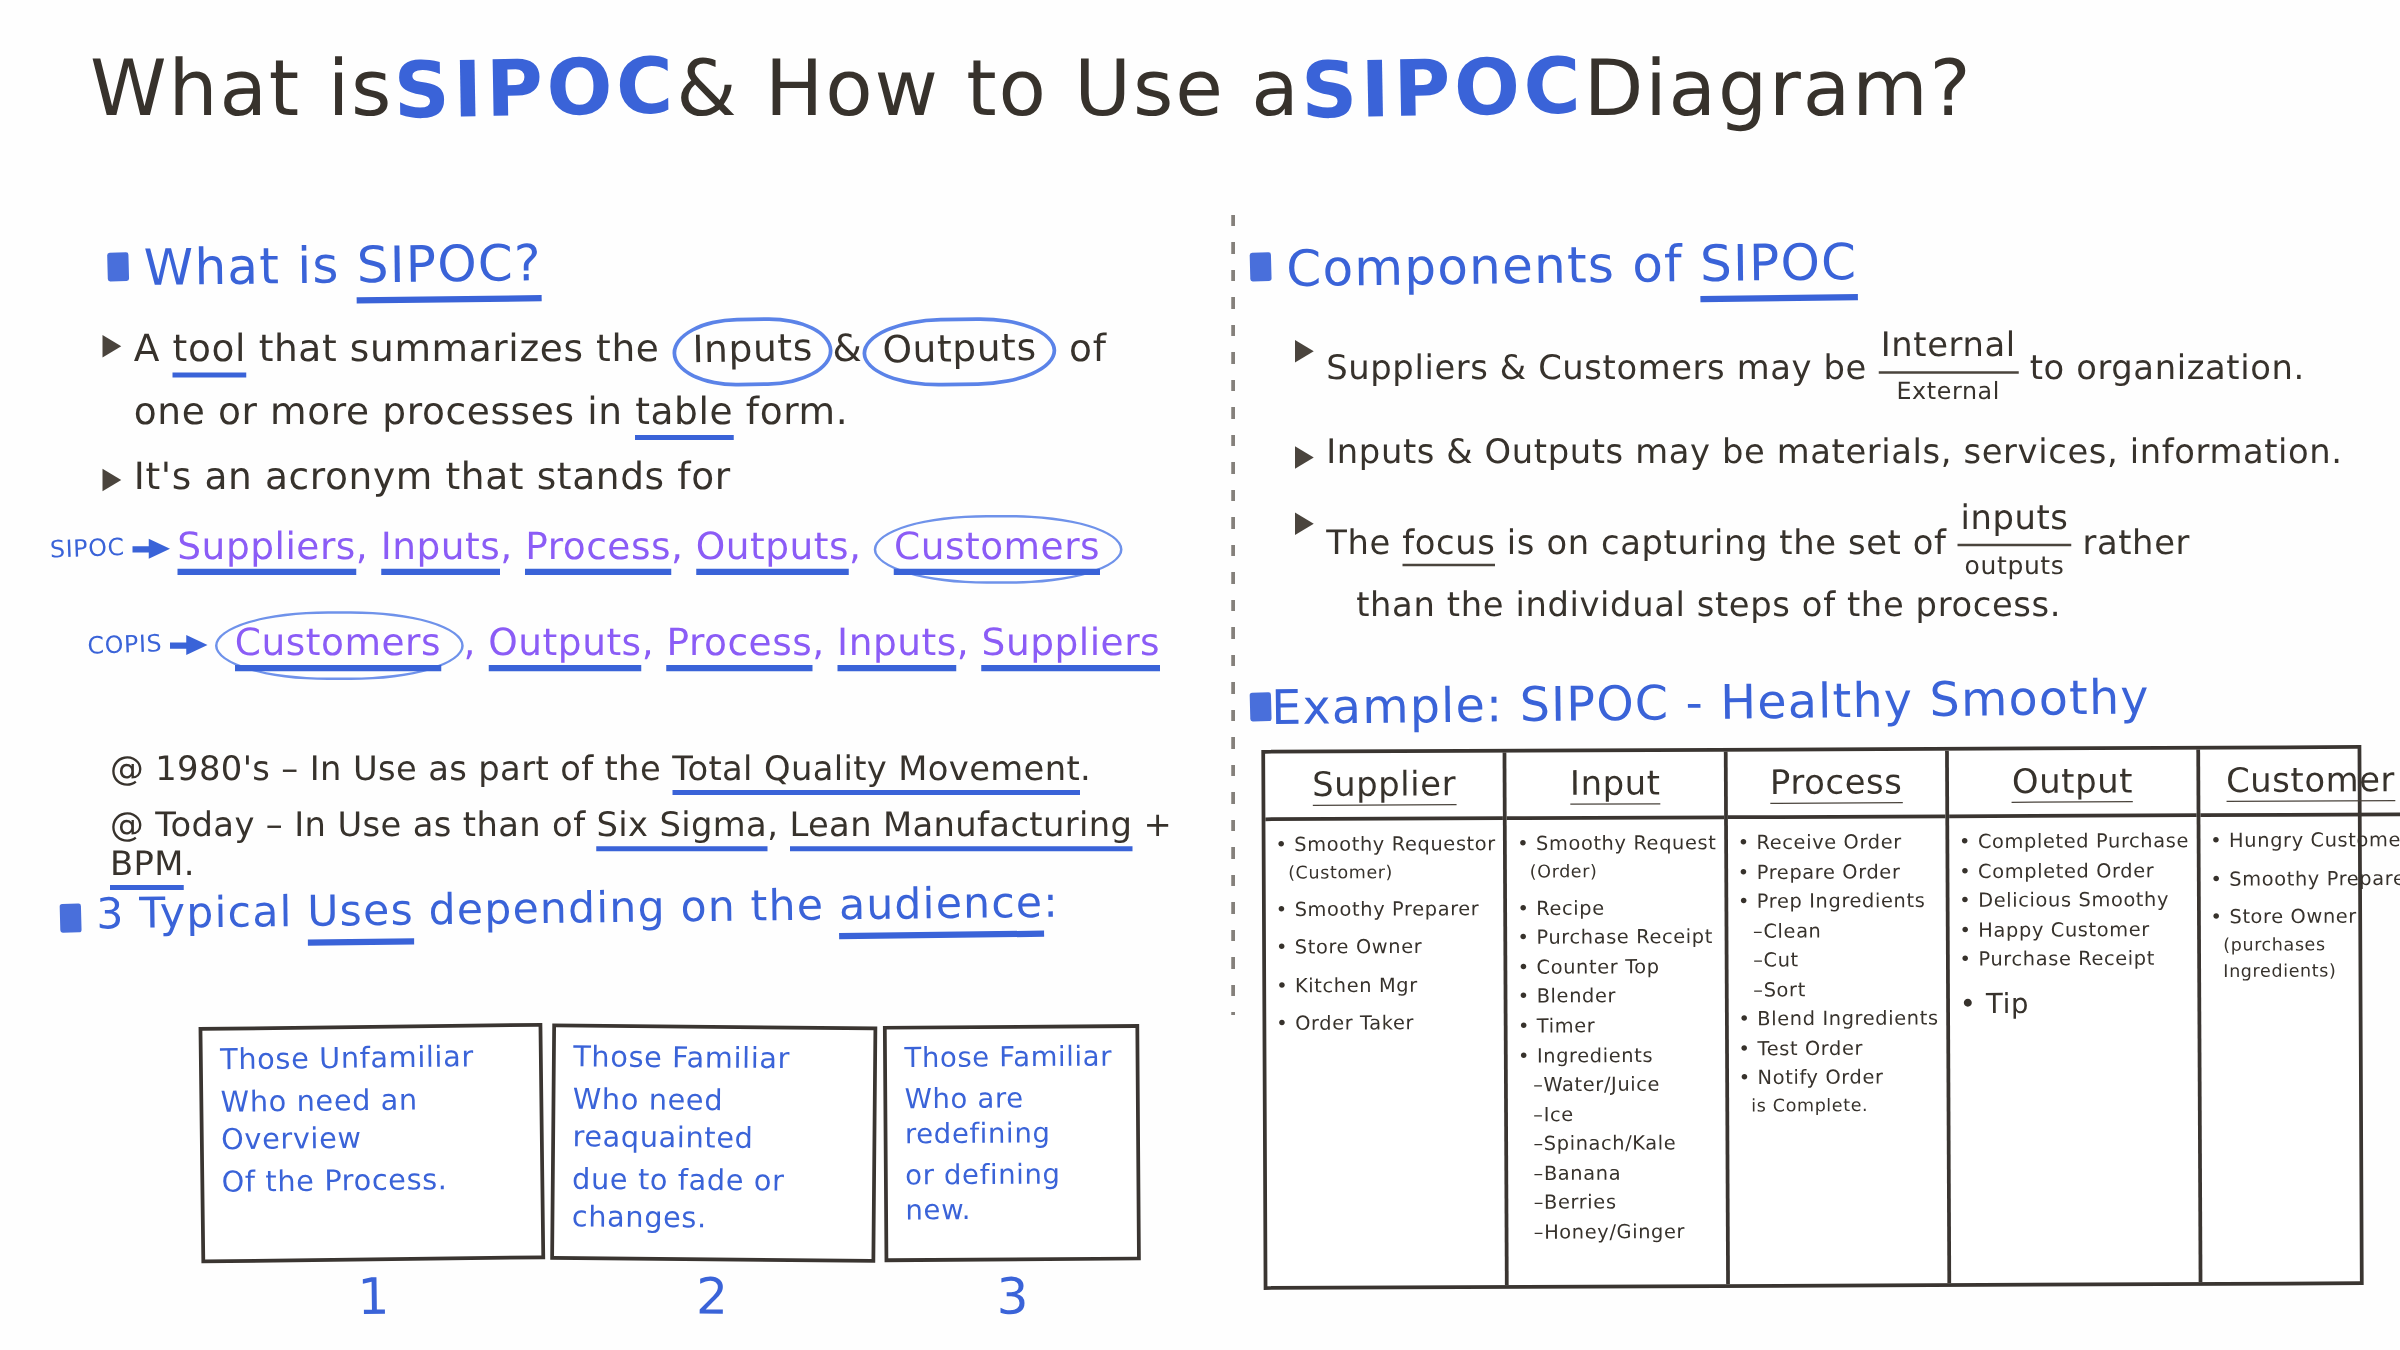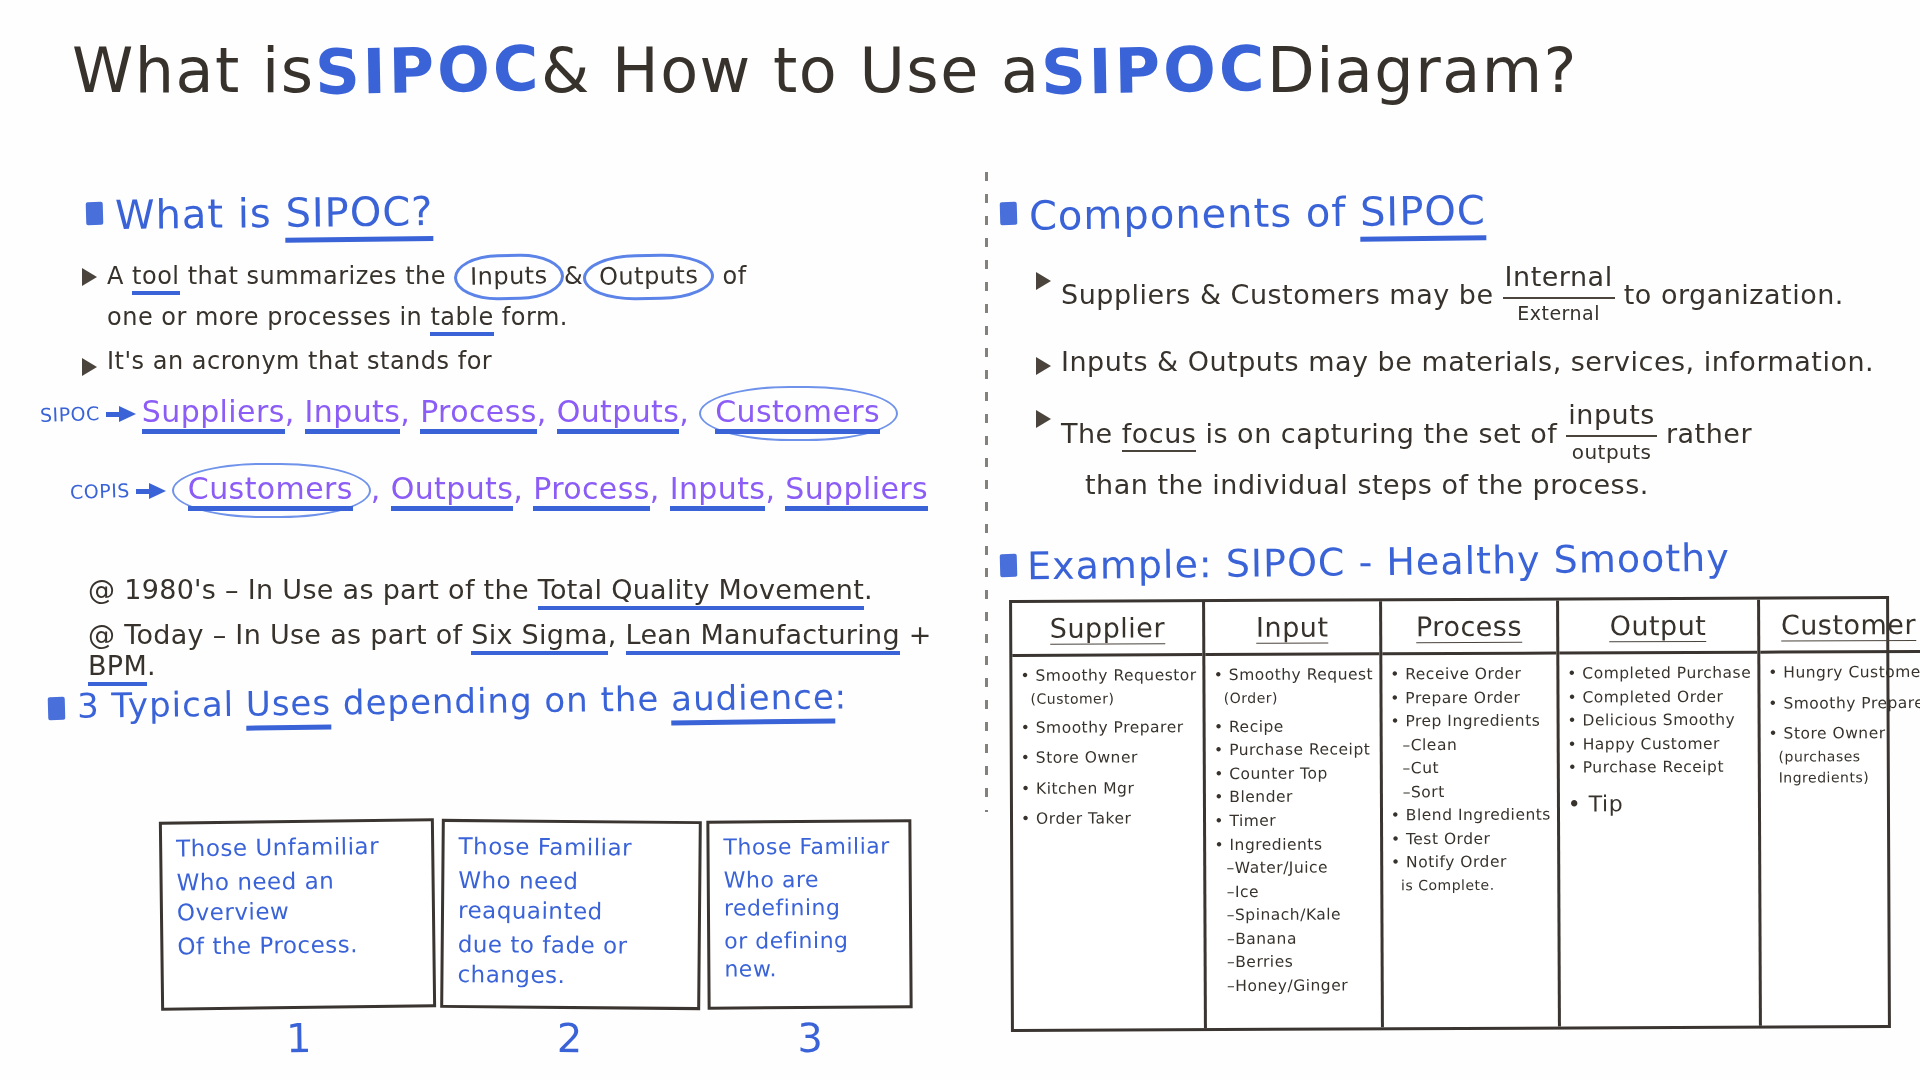--- a/index.html
+++ b/index.html
@@ -77,21 +77,21 @@
 
   
   .b-row { display: flex; align-items: flex-start; gap: 10px; }
   .tri {
     width: 0; height: 0; margin-top: 14px;
     border-left: 15px solid #4a443d;
     border-top: 9px solid transparent;
     border-bottom: 9px solid transparent;
     flex: 0 0 auto;
   }
-  .b-text { font-size: 24px; line-height: 1.42; color:#37322c; }
+  .b-text { font-size: 30px; line-height: 1.42; color:#37322c; }
   .b-text .u { border-bottom: 4px solid #3a63d8; padding-bottom:1px; }
   .b-text .uk { border-bottom: 2.5px solid #4a443d; padding-bottom:1px; }
 
   
   .oval {
     display: inline-block;
     padding: 2px 13px 4px 13px;
     border: 3px solid #5b83e8;
     border-radius: 50%/62%;
     transform: rotate(-1deg);
@@ -148,21 +148,21 @@
   .ubox .ln1 { display:block; margin-bottom:4px; }
 
   
   .frac { display:inline-block; text-align:center; vertical-align: -16px; }
   .frac .top { display:block; border-bottom:2.5px solid #4a443d; padding: 0 2px 1px; }
   .frac .bot { display:block; padding-top:1px; font-size:19px;}
 
   
   .ex-head {
     position:absolute; left: 1000px; top: 540px;
-    display:flex; align-items:flex-start; gap:10px;
+    display:flex; align-items:flex-start; 
   }
   .ex-head .h-text { font-size: 38px; }
 
   
   .sipoc-table {
     position: absolute;
     left: 1010px; top: 598px;
     width: 880px; height: 432px;
     border: 3.5px solid #3a3531;
     background: #fff;
@@ -254,21 +254,21 @@
       </span>
     </div>
 
     <div class="at-line hand" style="margin-top:56px; margin-left:48px;">
       <span>@</span>
       <span>1980's </span><span>– In Use as part of the </span><span class="u">Total Quality Movement</span><span>.</span>
     </div>
 
     <div class="at-line hand" style="margin-top:14px; margin-left:48px;">
       <span>@</span>
-      <span>Today </span><span>– In Use as part of </span><span class="u">Six Sigma</span><span>, </span><span class="u">Lean Manufacturing</span><span> + </span><span class="u">BPM</span><span>.</span>
+      <span>Today </span><span>– In Use as than of </span><span class="u">Six Sigma</span><span>, </span><span class="u">Lean Manufacturing</span><span> + </span><span class="u">BPM</span><span>.</span>
     </div>
 
     <div class="h-row" style="margin-left:8px;">
       <div class="sq" style="margin-top:16px;"></div>
       <div class="h-text hand" style="font-size:34px;">
         <span>3</span><span> Typical </span><span class="u">Uses</span><span> depending on the </span><span class="u">audience</span><span>:</span>
       </div>
     </div>
   </div>
 

